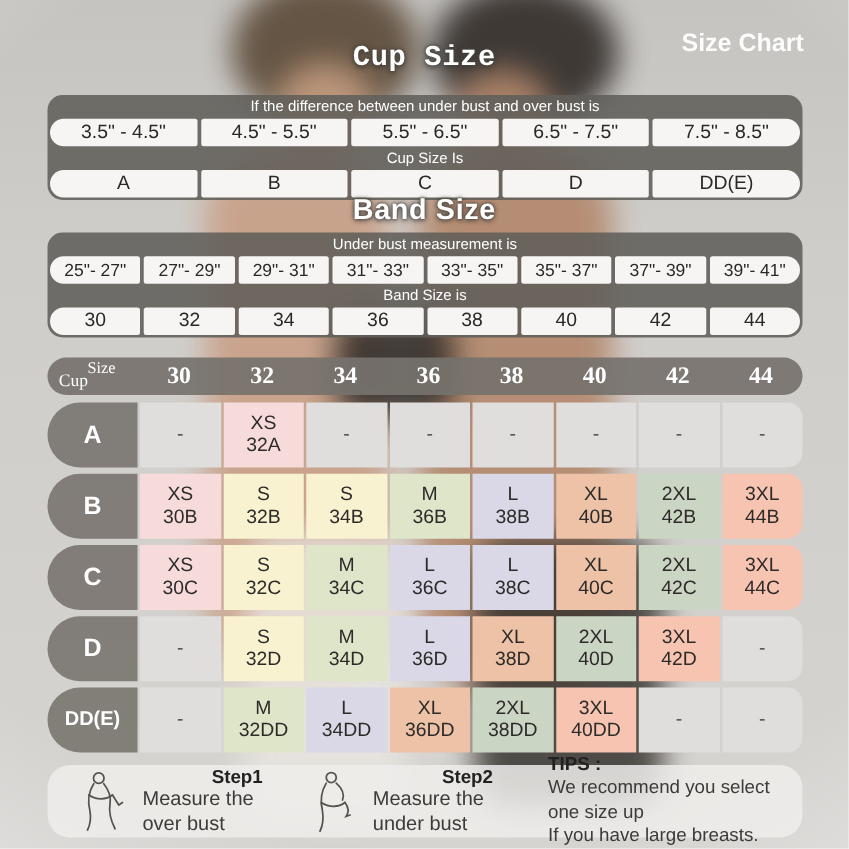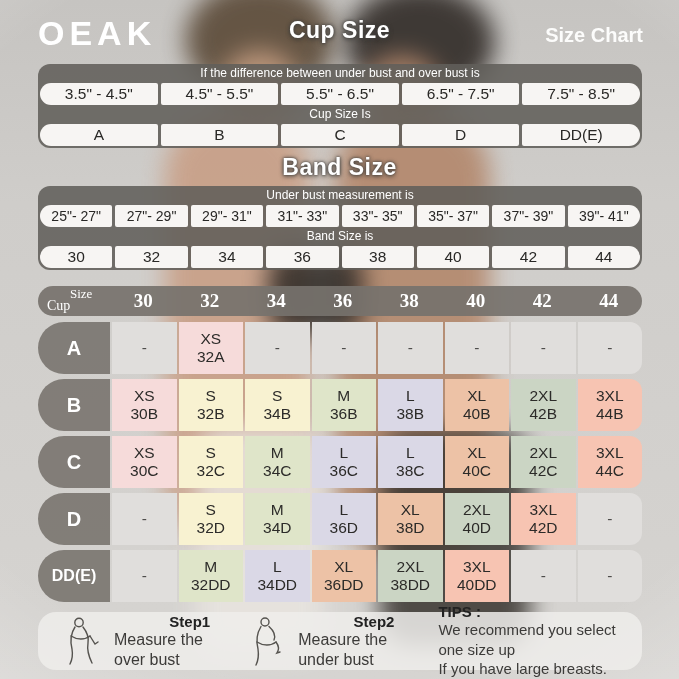--- a/index.html
+++ b/index.html
@@ -22,27 +22,27 @@
     background:radial-gradient(115% 95% at 50% 45%,rgba(255,255,255,0) 58%,rgba(255,255,255,.55) 100%);}
   .layer{position:absolute;inset:0;z-index:3;}
 
   .brand{position:absolute;left:38px;top:14px;color:#fff;font-size:34px;font-weight:bold;
          letter-spacing:5px;}
   .page-title{position:absolute;right:36px;top:24px;color:#fcfcfb;font-size:20px;font-weight:600;}
 
   .section-title{position:absolute;left:0;width:100%;text-align:center;color:#fff;
     font-weight:bold;font-size:23px;letter-spacing:.5px;
     text-shadow:0 0 4px rgba(70,68,65,.95),0 0 2px rgba(70,68,65,.9),0 2px 4px rgba(50,48,45,.5);}
-  #cup-title{top:17px;}
+  #cup-title{top:33px;font-family:Liberation Mono, monospace;}
   #band-title{top:154px;}
 
   .info-table{position:absolute;left:38px;width:604px;box-sizing:border-box;
     background:rgba(97,94,90,.88);border-radius:12px;padding:2px;
     display:flex;flex-direction:column;gap:2px;}
-  #cup-table{top:64px;}
+  #cup-table{top:76px;}
   #band-table{top:186px;}
   .strip{color:#fff;font-size:12px;text-align:center;height:15px;line-height:15px;}
   .cells-row{display:flex;gap:3px;height:22px;}
   .cell{flex:1;background:#f7f5f3;text-align:center;line-height:22px;font-size:15.5px;
         color:#292826;border-radius:2px;}
   .cells-row .cell:first-child{border-radius:11px 2px 2px 11px;}
   .cells-row .cell:last-child{border-radius:2px 11px 11px 2px;}
   #band-ranges .cell{font-size:14px;}
 
   #matrix-header{position:absolute;left:38px;top:286px;width:604px;height:30px;
@@ -86,21 +86,20 @@
     <div class="blob b-face1"></div>
       <div class="blob b-face2"></div>
     <div class="blob b-body1"></div>
       <div class="blob b-body2"></div>
     <div class="blob b-black"></div>
       <div class="blob b-skirt"></div>
       <div class="blob b-dress"></div>
   </div>
 
   <div class="layer">
-    <div class="brand">OEAK</div>
     <div class="page-title">Size Chart</div>
 
     <div class="section-title" id="cup-title">Cup Size</div>
 
     <div class="info-table" id="cup-table">
       <div class="strip">If the difference between under bust and over bust is</div>
       <div class="cells-row" id="cup-ranges">
           <div class="cell">3.5" - 4.5"</div>
           <div class="cell">4.5" - 5.5"</div>
           <div class="cell">5.5" - 6.5"</div>

